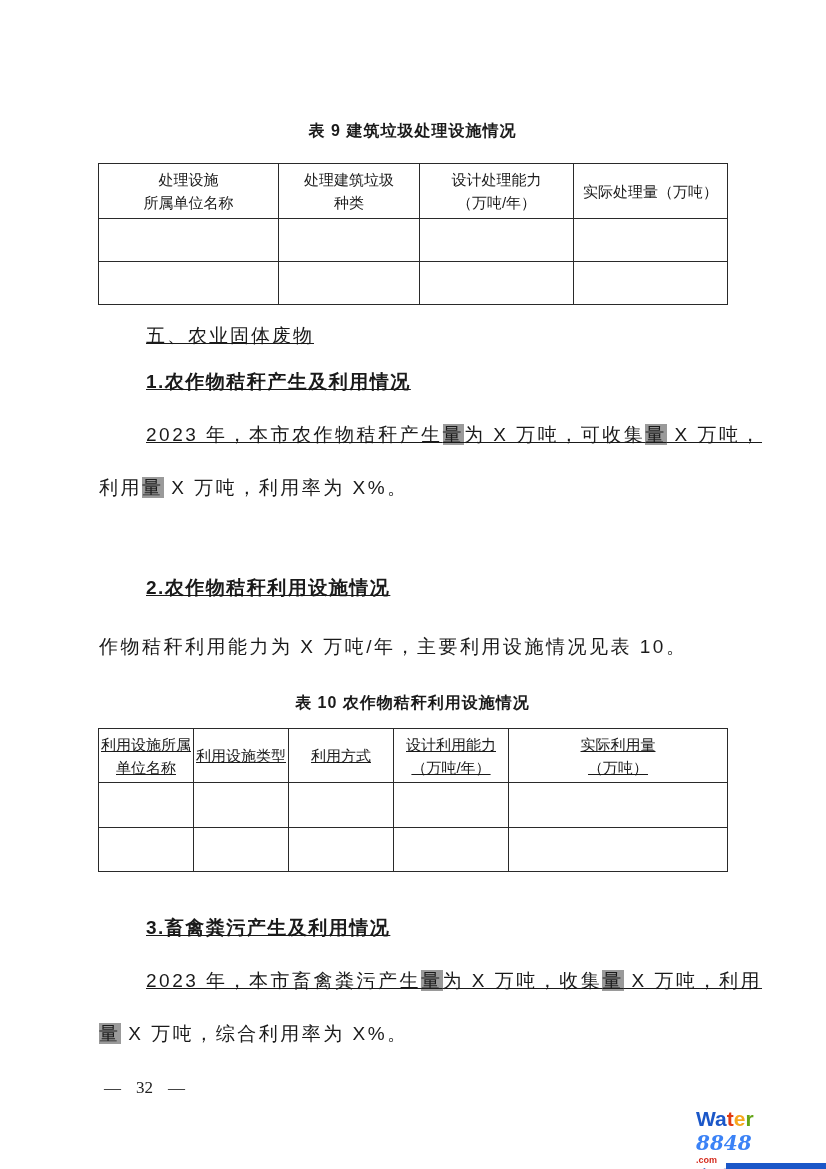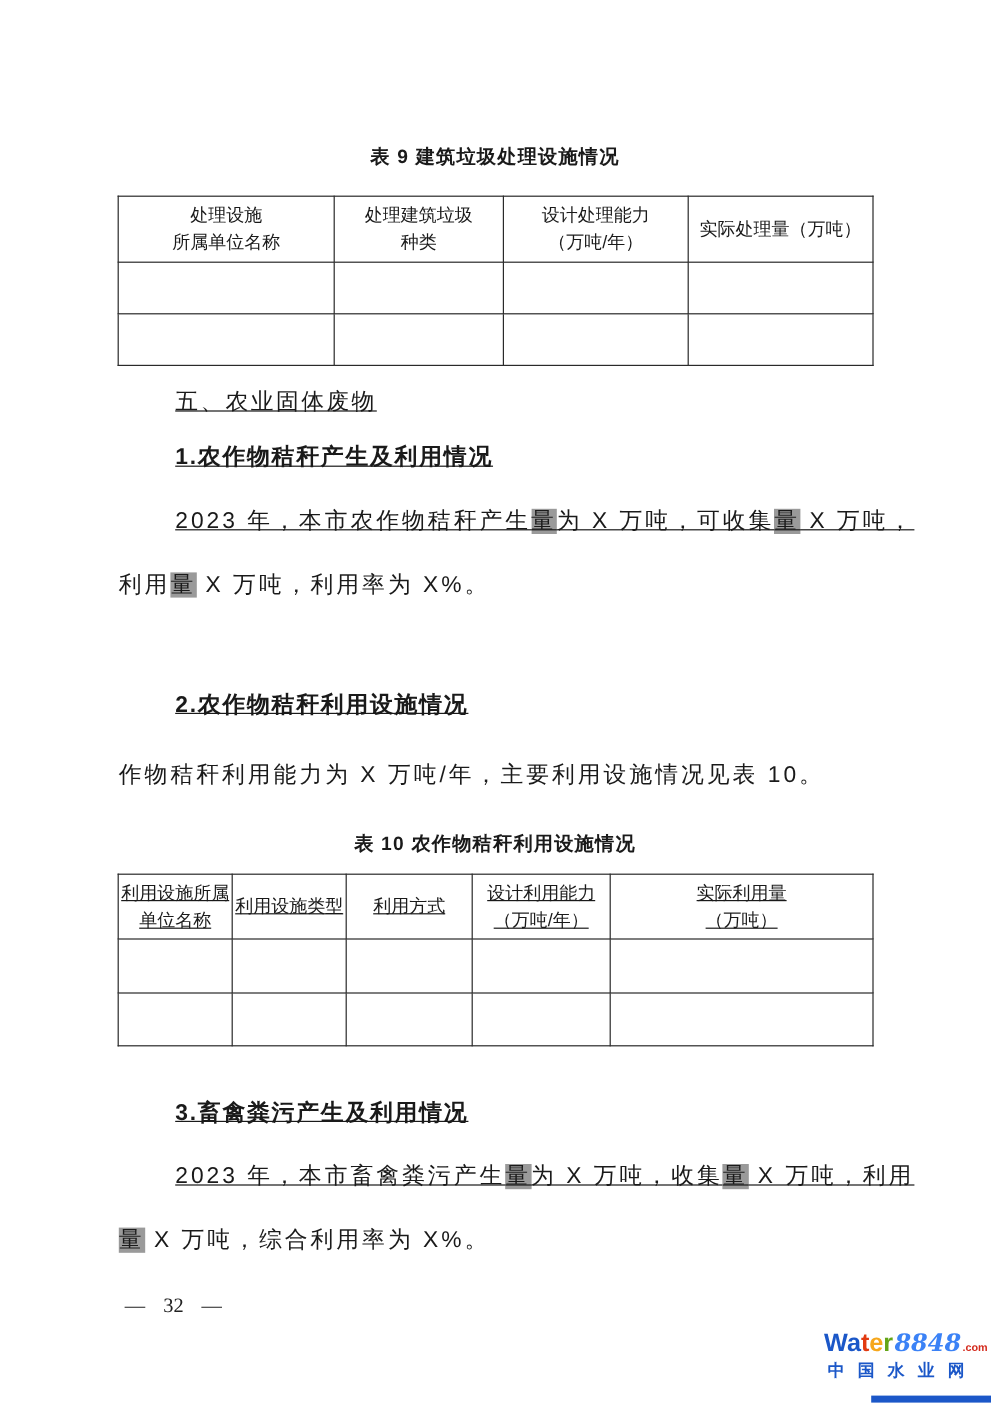--- a/index.html
+++ b/index.html
@@ -98,20 +98,21 @@
   .watermark {
     position: absolute;
     right: 3px;
     top: 1107px;
     text-align: left;
   }
   .wm-line1 {
     display: flex;
     align-items: baseline;
     white-space: nowrap;
+    flex-direction: column;
   }
   .wm-word {
     font-weight: bold;
     font-size: 21px;
     letter-spacing: 0px;
   }
   .wm-number {
     font-family: "DejaVu Serif", serif;
     font-style: italic;
     font-weight: bold;

